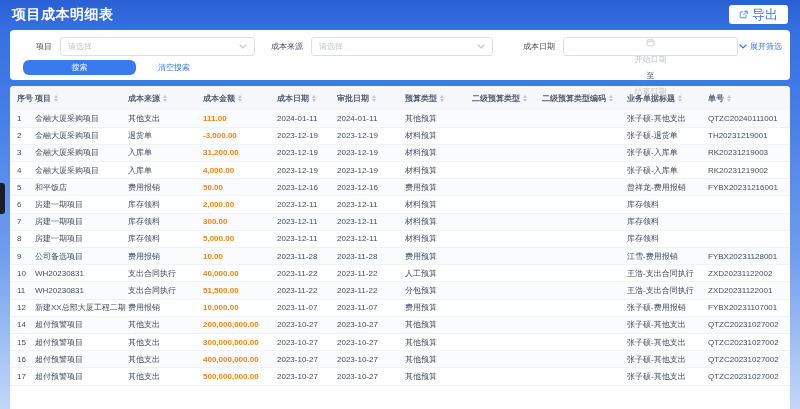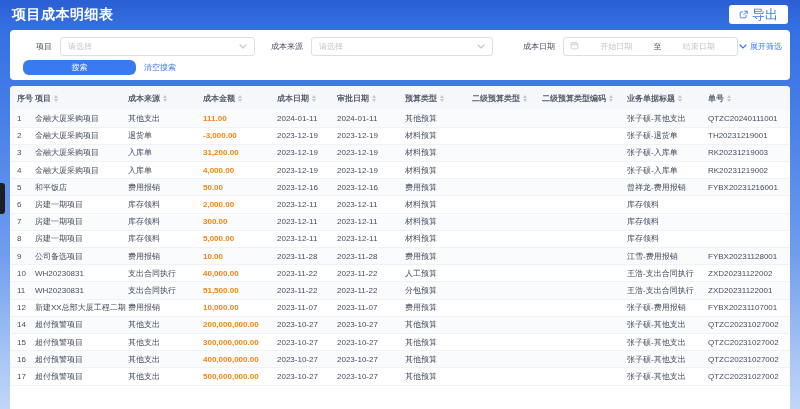--- a/index.html
+++ b/index.html
@@ -22,28 +22,28 @@
   .filter-row { display:flex; align-items:center; font-size:8px; color:#4a5264; }
   .f-label { flex:none; }
   .select { height:19px; border:1px solid #dcdfe6; border-radius:3px; background:#fff;
     display:flex; align-items:center; justify-content:space-between; padding:0 7px; cursor:pointer; }
   .placeholder { color:#c0c4cc; font-size:8px; }
   .sel-project { width:195px; margin-left:8px; }
   .sel-source { width:182px; margin-left:8px; }
   .lab-source { margin-left:16px; }
   .lab-date { margin-left:30px; }
   .range { width:175px; height:19px; margin-left:8px; border:1px solid #dcdfe6; border-radius:3px; background:#fff;
-    display:flex; align-items:center; padding:0 6px; gap:5px; cursor:text; }
+    display:flex; align-items:center; padding:0 6px; gap:5px; cursor:text;flex-direction:column; }
   .range .ph { flex:1; text-align:center; }
   .range .sep { color:#4a5264; }
   .expand-link { margin-left:auto; display:flex; align-items:center; gap:3px; color:#3a7af0; font-size:8px; cursor:pointer; white-space:nowrap; }
   .btn-row { display:flex; align-items:center; margin-top:4px; margin-left:1px; }
   .search-btn { width:113px; height:15px; background:#3a7af0; color:#fff; border:none; border-radius:6px;
     font-size:8px; line-height:14px; cursor:pointer; }
-  .clear-btn { background:none; border:none; color:#3a7af0; font-size:8px; margin-left:8px; cursor:pointer; }
+  .clear-btn { background:none; border:none; color:#3a7af0; font-size:8px; margin-left:22px; cursor:pointer; }
   
   .table-card { margin-top:6px; height:400px; overflow:hidden; }
   table { width:780px; border-collapse:collapse; table-layout:fixed; }
   col.col0{width:25px} col.col1{width:93px} col.col2{width:75px} col.col3{width:74px}
   col.col4{width:60px} col.col5{width:68px} col.col6{width:67px} col.col7{width:70px}
   col.col8{width:85px} col.col9{width:81px} col.col10{width:82px}
   thead th { height:24px; background:#f6f7fa; font-size:8px; font-weight:bold; color:#565d6d;
     text-align:left; padding:0 4px 0 0; white-space:nowrap; overflow:hidden; }
   thead th:first-child, tbody td:first-child { padding-left:7px; }
   tbody td { height:17.2px; font-size:8px; color:#454c5e; padding:0 4px 0 0;

